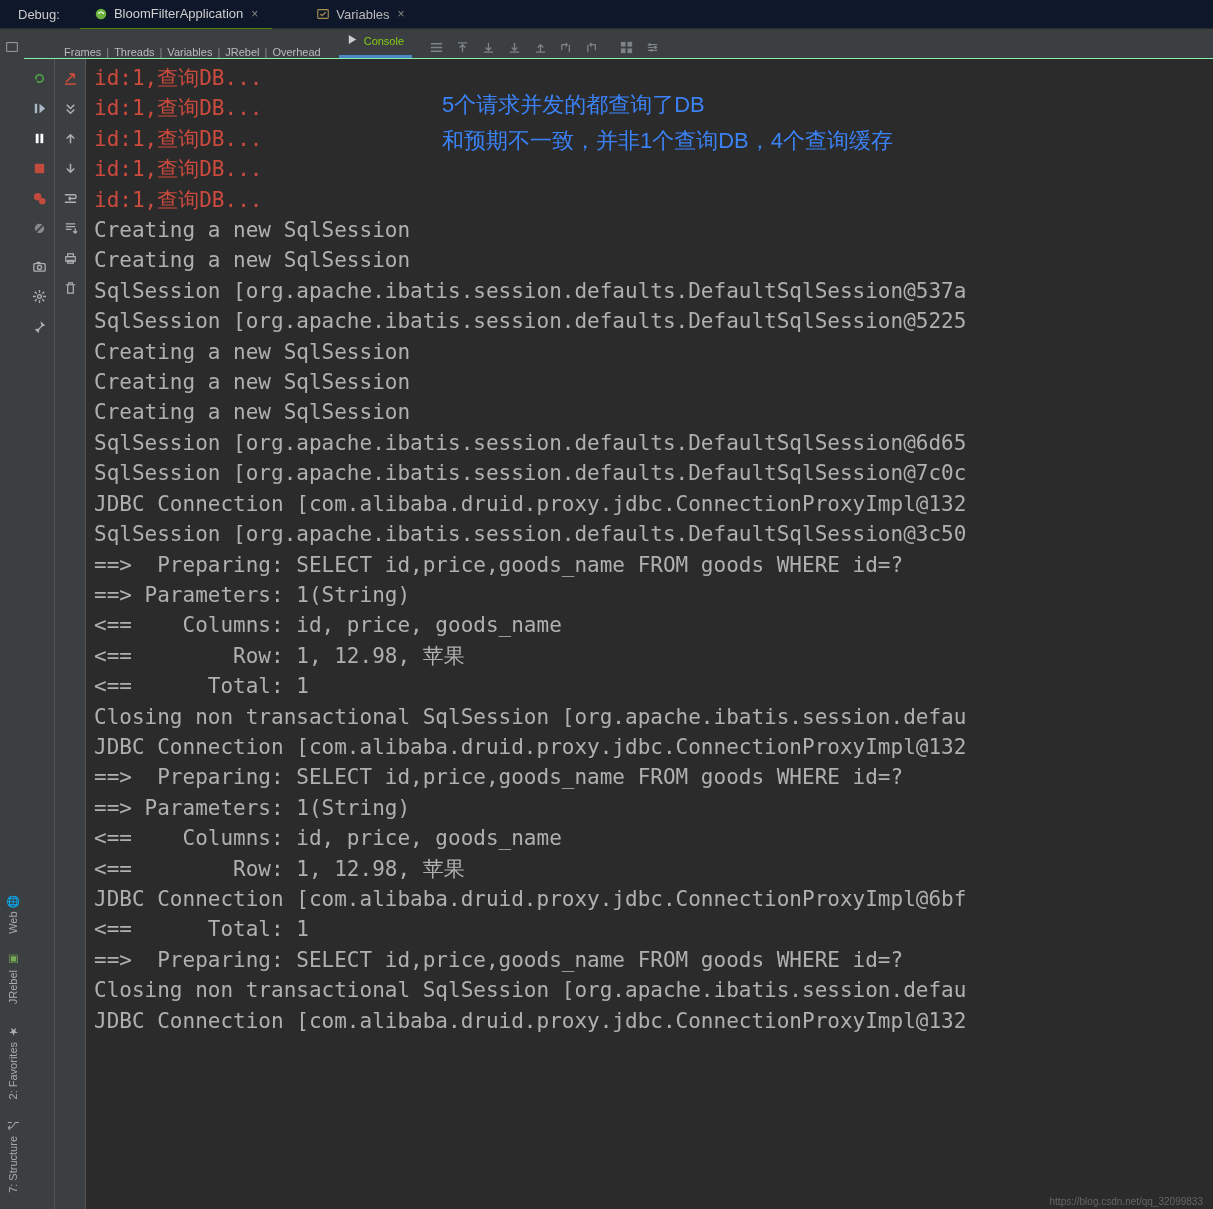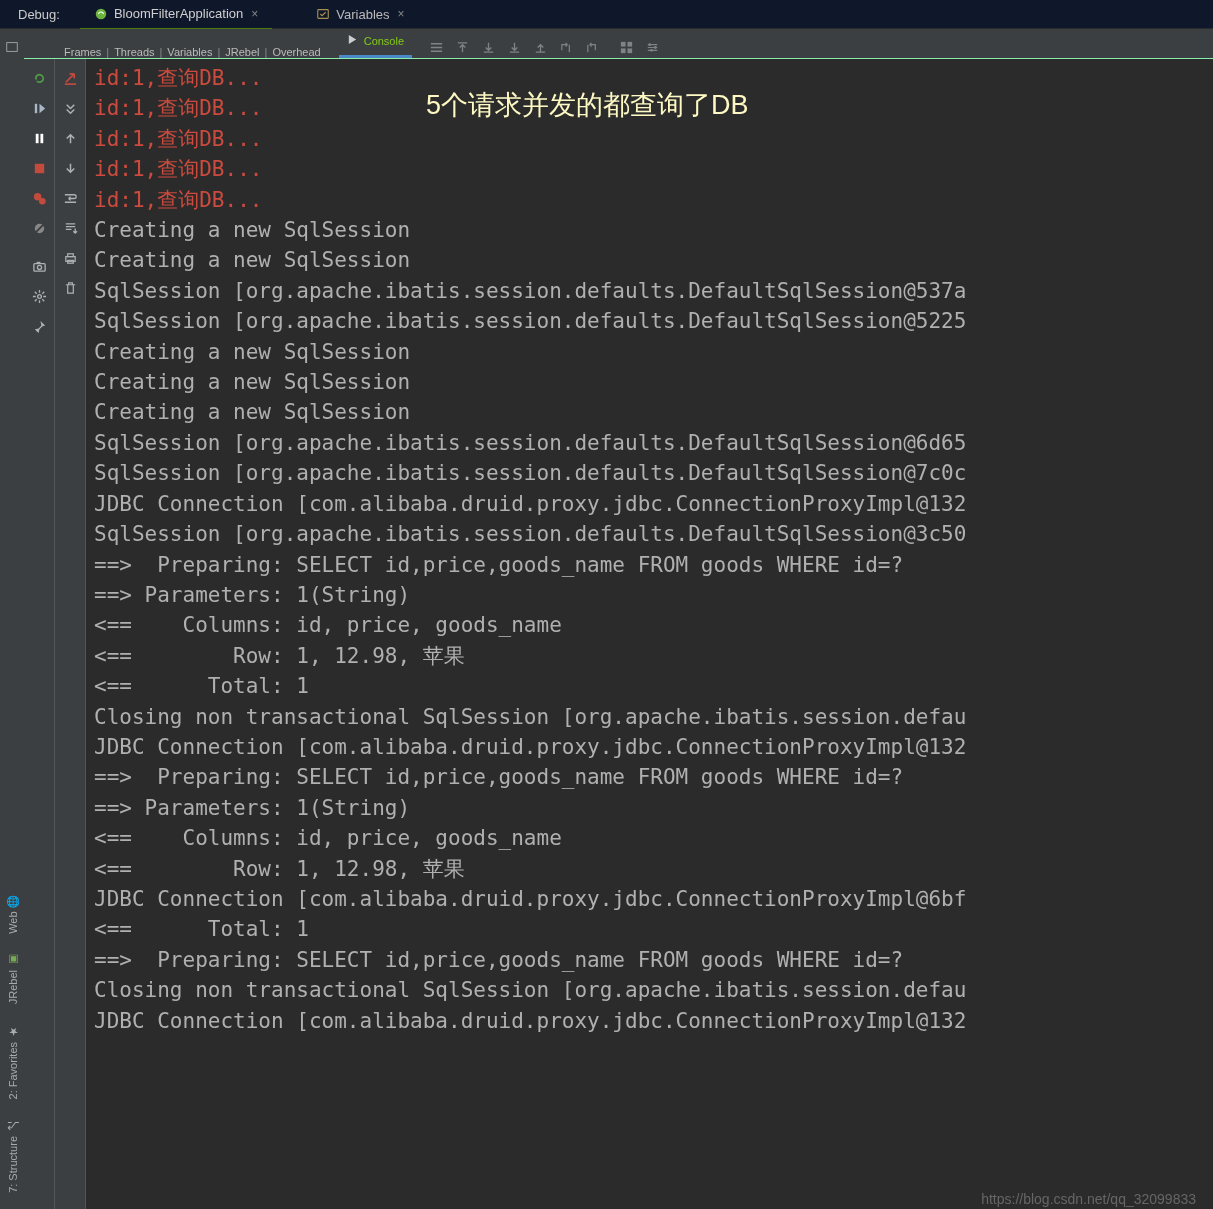--- a/index.html
+++ b/index.html
@@ -37,22 +37,22 @@
   .tool-icons svg{width:15px;height:15px}
   
   .inner-row{display:flex;flex:1;min-height:0}
   .gutter{width:30px;background:#3c3f41;display:flex;flex-direction:column;align-items:center;padding-top:4px;border-right:1px solid #555}
   .gutter .gbtn{width:30px;height:30px;display:flex;align-items:center;justify-content:center;color:#aeb1b3;cursor:pointer}
   .gutter svg{width:15px;height:15px}
   
   .console{flex:1;background:#2b2b2b;position:relative;overflow:hidden}
   .console pre{margin:0;padding:4px 0 0 8px;font-family:"Consolas","Menlo",monospace;font-size:21px;line-height:30.4px;color:#b0b0b0;white-space:pre}
   .console .red{color:#cc4b3e;font-weight:normal}
-  .annot{position:absolute;font-family:"Microsoft YaHei","PingFang SC",sans-serif;font-size:27px;color:#fef9c3;left:340px;line-height:36px}
-  .watermark{position:absolute;right:17px;bottom:2px;font-size:14px;color:#666}
+  .annot{position:absolute;font-family:"Microsoft YaHei","PingFang SC",sans-serif;font-size:22px;color:#3b82f6;left:356px;line-height:36px}
+  .watermark{position:absolute;right:10px;bottom:2px;font-size:10px;color:#666}
 </style>
 </head>
 <body>
 
 <div class="root">
 
   <div class="debug-bar">
     <span class="debug-label">Debug:</span>
     <div class="dbg-tab active">
       <span class="ic">
@@ -293,20 +293,21 @@
 ==&gt; Parameters: 1(String)
 &lt;==    Columns: id, price, goods_name
 &lt;==        Row: 1, 12.98, 苹果
 JDBC Connection [com.alibaba.druid.proxy.jdbc.ConnectionProxyImpl@6bf
 &lt;==      Total: 1
 ==&gt;  Preparing: SELECT id,price,goods_name FROM goods WHERE id=?
 Closing non transactional SqlSession [org.apache.ibatis.session.defau
 JDBC Connection [com.alibaba.druid.proxy.jdbc.ConnectionProxyImpl@132
 </pre>
           <div class="annot" style="top:28px">5个请求并发的都查询了DB</div>
+          <div class="annot" style="top:64px">和预期不一致，并非1个查询DB，4个查询缓存</div>
           <div class="watermark">https://blog.csdn.net/qq_32099833</div>
         </div>
       </div>
     </div>
   </div>
 
   <div class="left-tabs">
     <div class="ltab">
         <span>Web</span> 
         <span>🌐</span>

